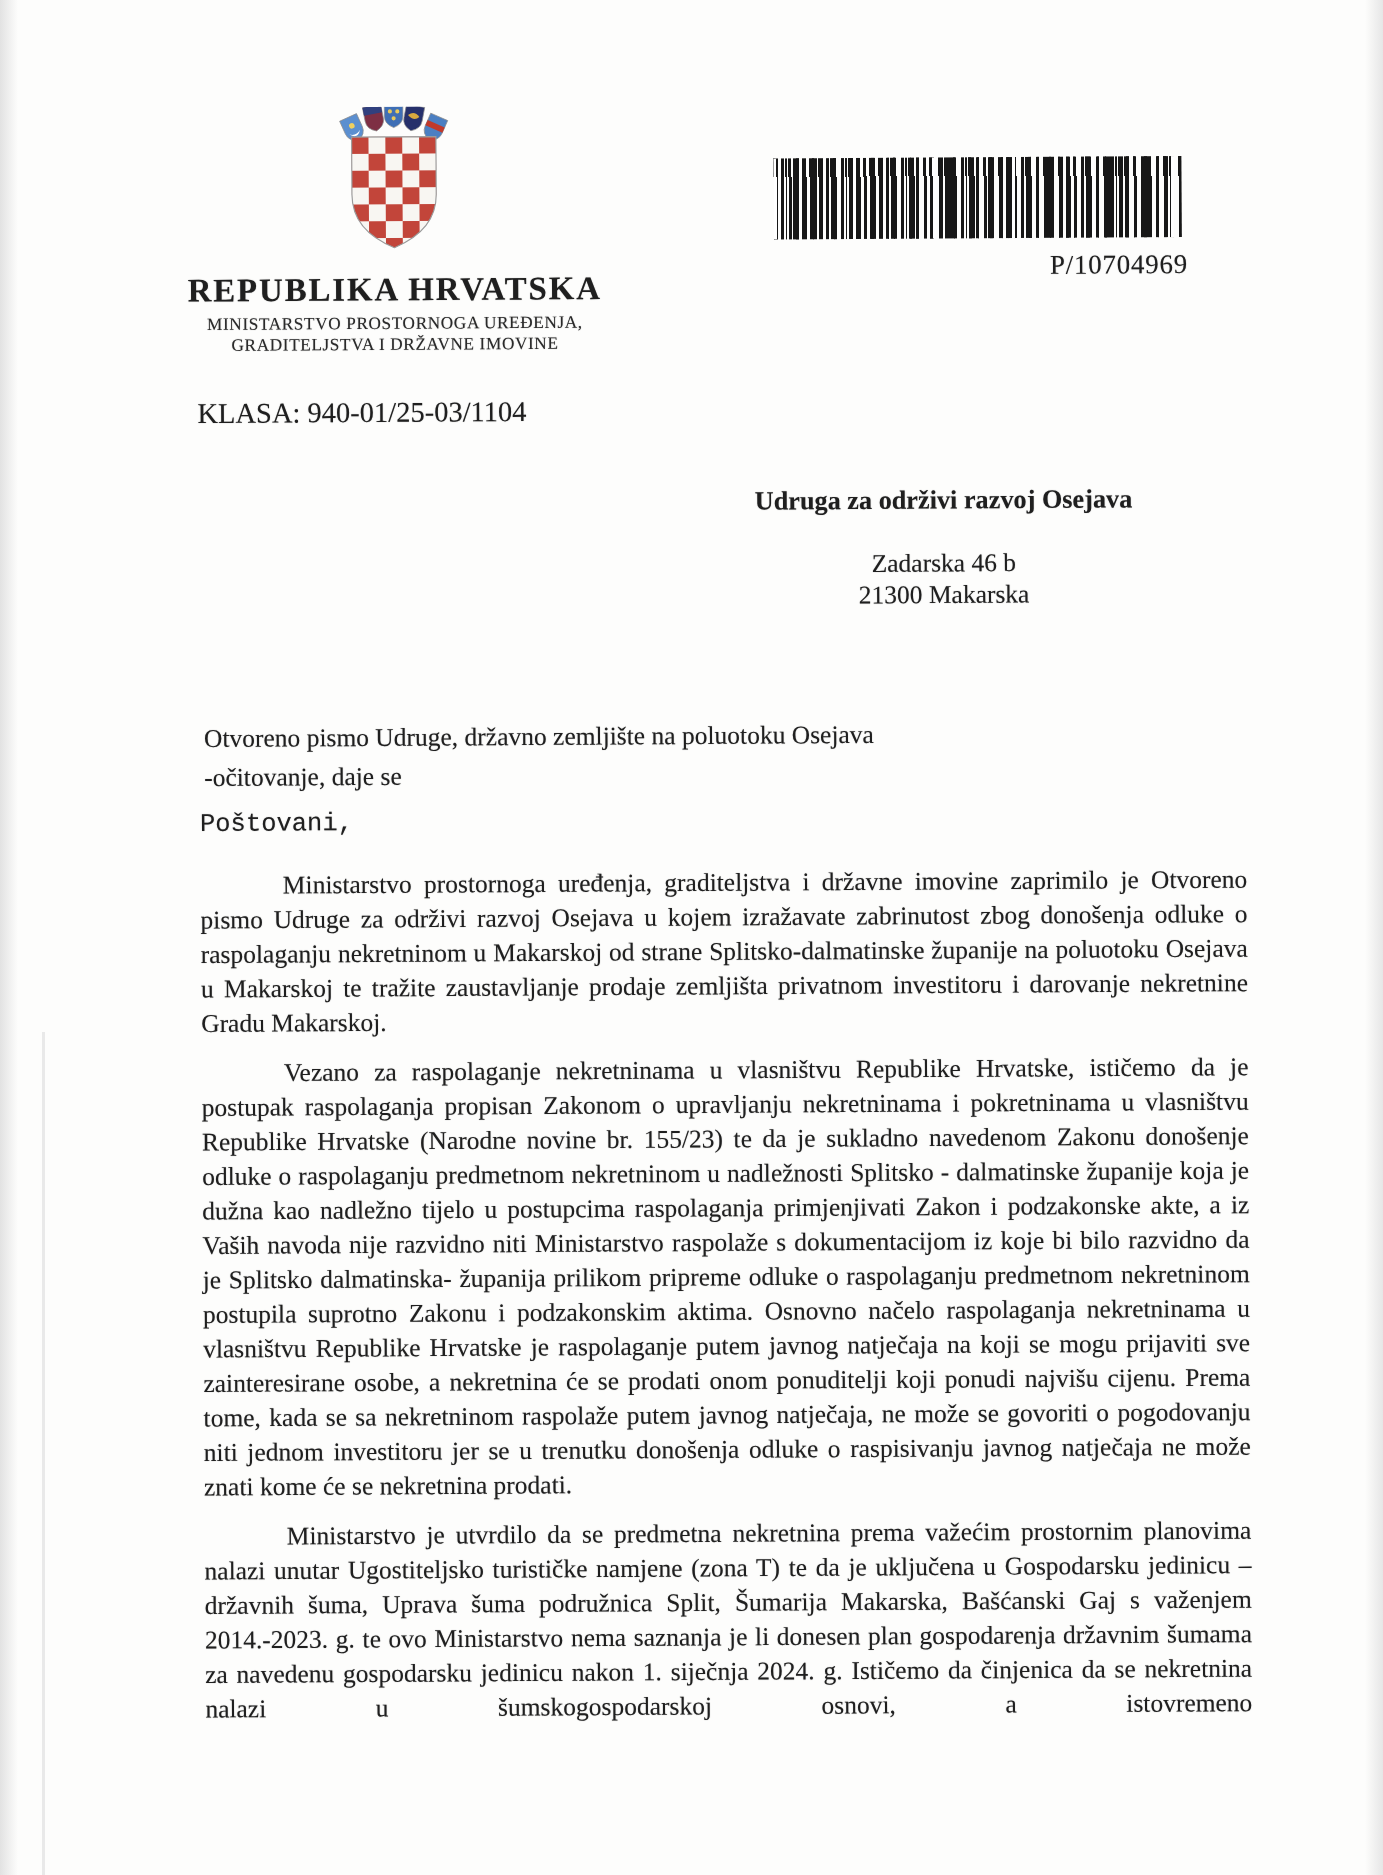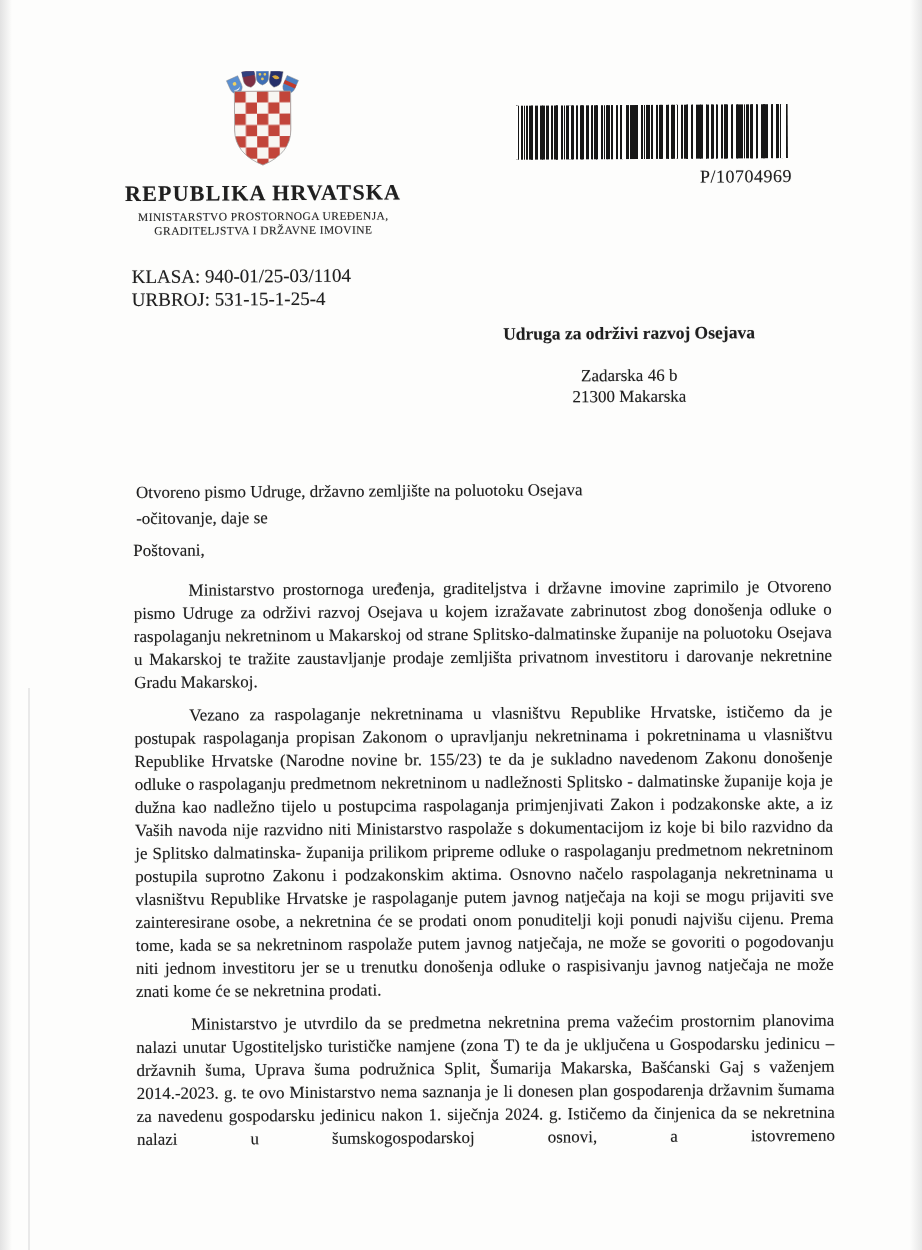--- a/index.html
+++ b/index.html
@@ -44,21 +44,21 @@
   
   .recipient{position:absolute;left:462px;top:324px;width:336px;text-align:center;}
   .recipient-name{font-weight:bold;font-size:17.5px;white-space:nowrap;}
   .recipient-address{margin-top:21px;font-size:17px;line-height:21px;}
 
   
   .subject{position:absolute;left:136px;top:478px;display:flex;font-size:17px;line-height:26px;}
   .subject-label{width:105px;flex:0 0 105px;}
   .subject-text{width:560px;}
 
-  .salutation{position:absolute;left:133px;top:539px;font-size:17px;}
+  .salutation{position:absolute;left:133px;top:539px;font-size:17px;font-family:Liberation Mono, monospace;}
 
   
   .body-text{
     position:absolute;left:133px;top:577px;width:698px;
     font-size:17px;line-height:23px;text-align:justify;
   }
   .body-text p{margin:0 0 10px;text-indent:55px;}
   .body-text p.cut{text-align-last:justify;margin-bottom:0;}
 </style>
 </head>
@@ -111,21 +111,20 @@
     <div class="ministry txt">GRADITELJSTVA I DRŽAVNE IMOVINE</div>
   </header>
 
   <div class="barcode-block">
     <div class="barcode"></div>
     <div class="barcode-number txt">P/10704969</div>
   </div>
 
   <div class="reference txt">
     <div><span>KLASA:</span> <span>940-01/25-03/1104</span></div>
-    <div><span>URBROJ:</span> <span>531-15-1-25-4</span></div>
   </div>
 
   <div class="recipient txt">
     <div class="recipient-name">Udruga za održivi razvoj Osejava</div>
     <div class="recipient-address">
       <div>Zadarska 46 b</div>
       <div>21300 Makarska</div>
     </div>
   </div>
 

